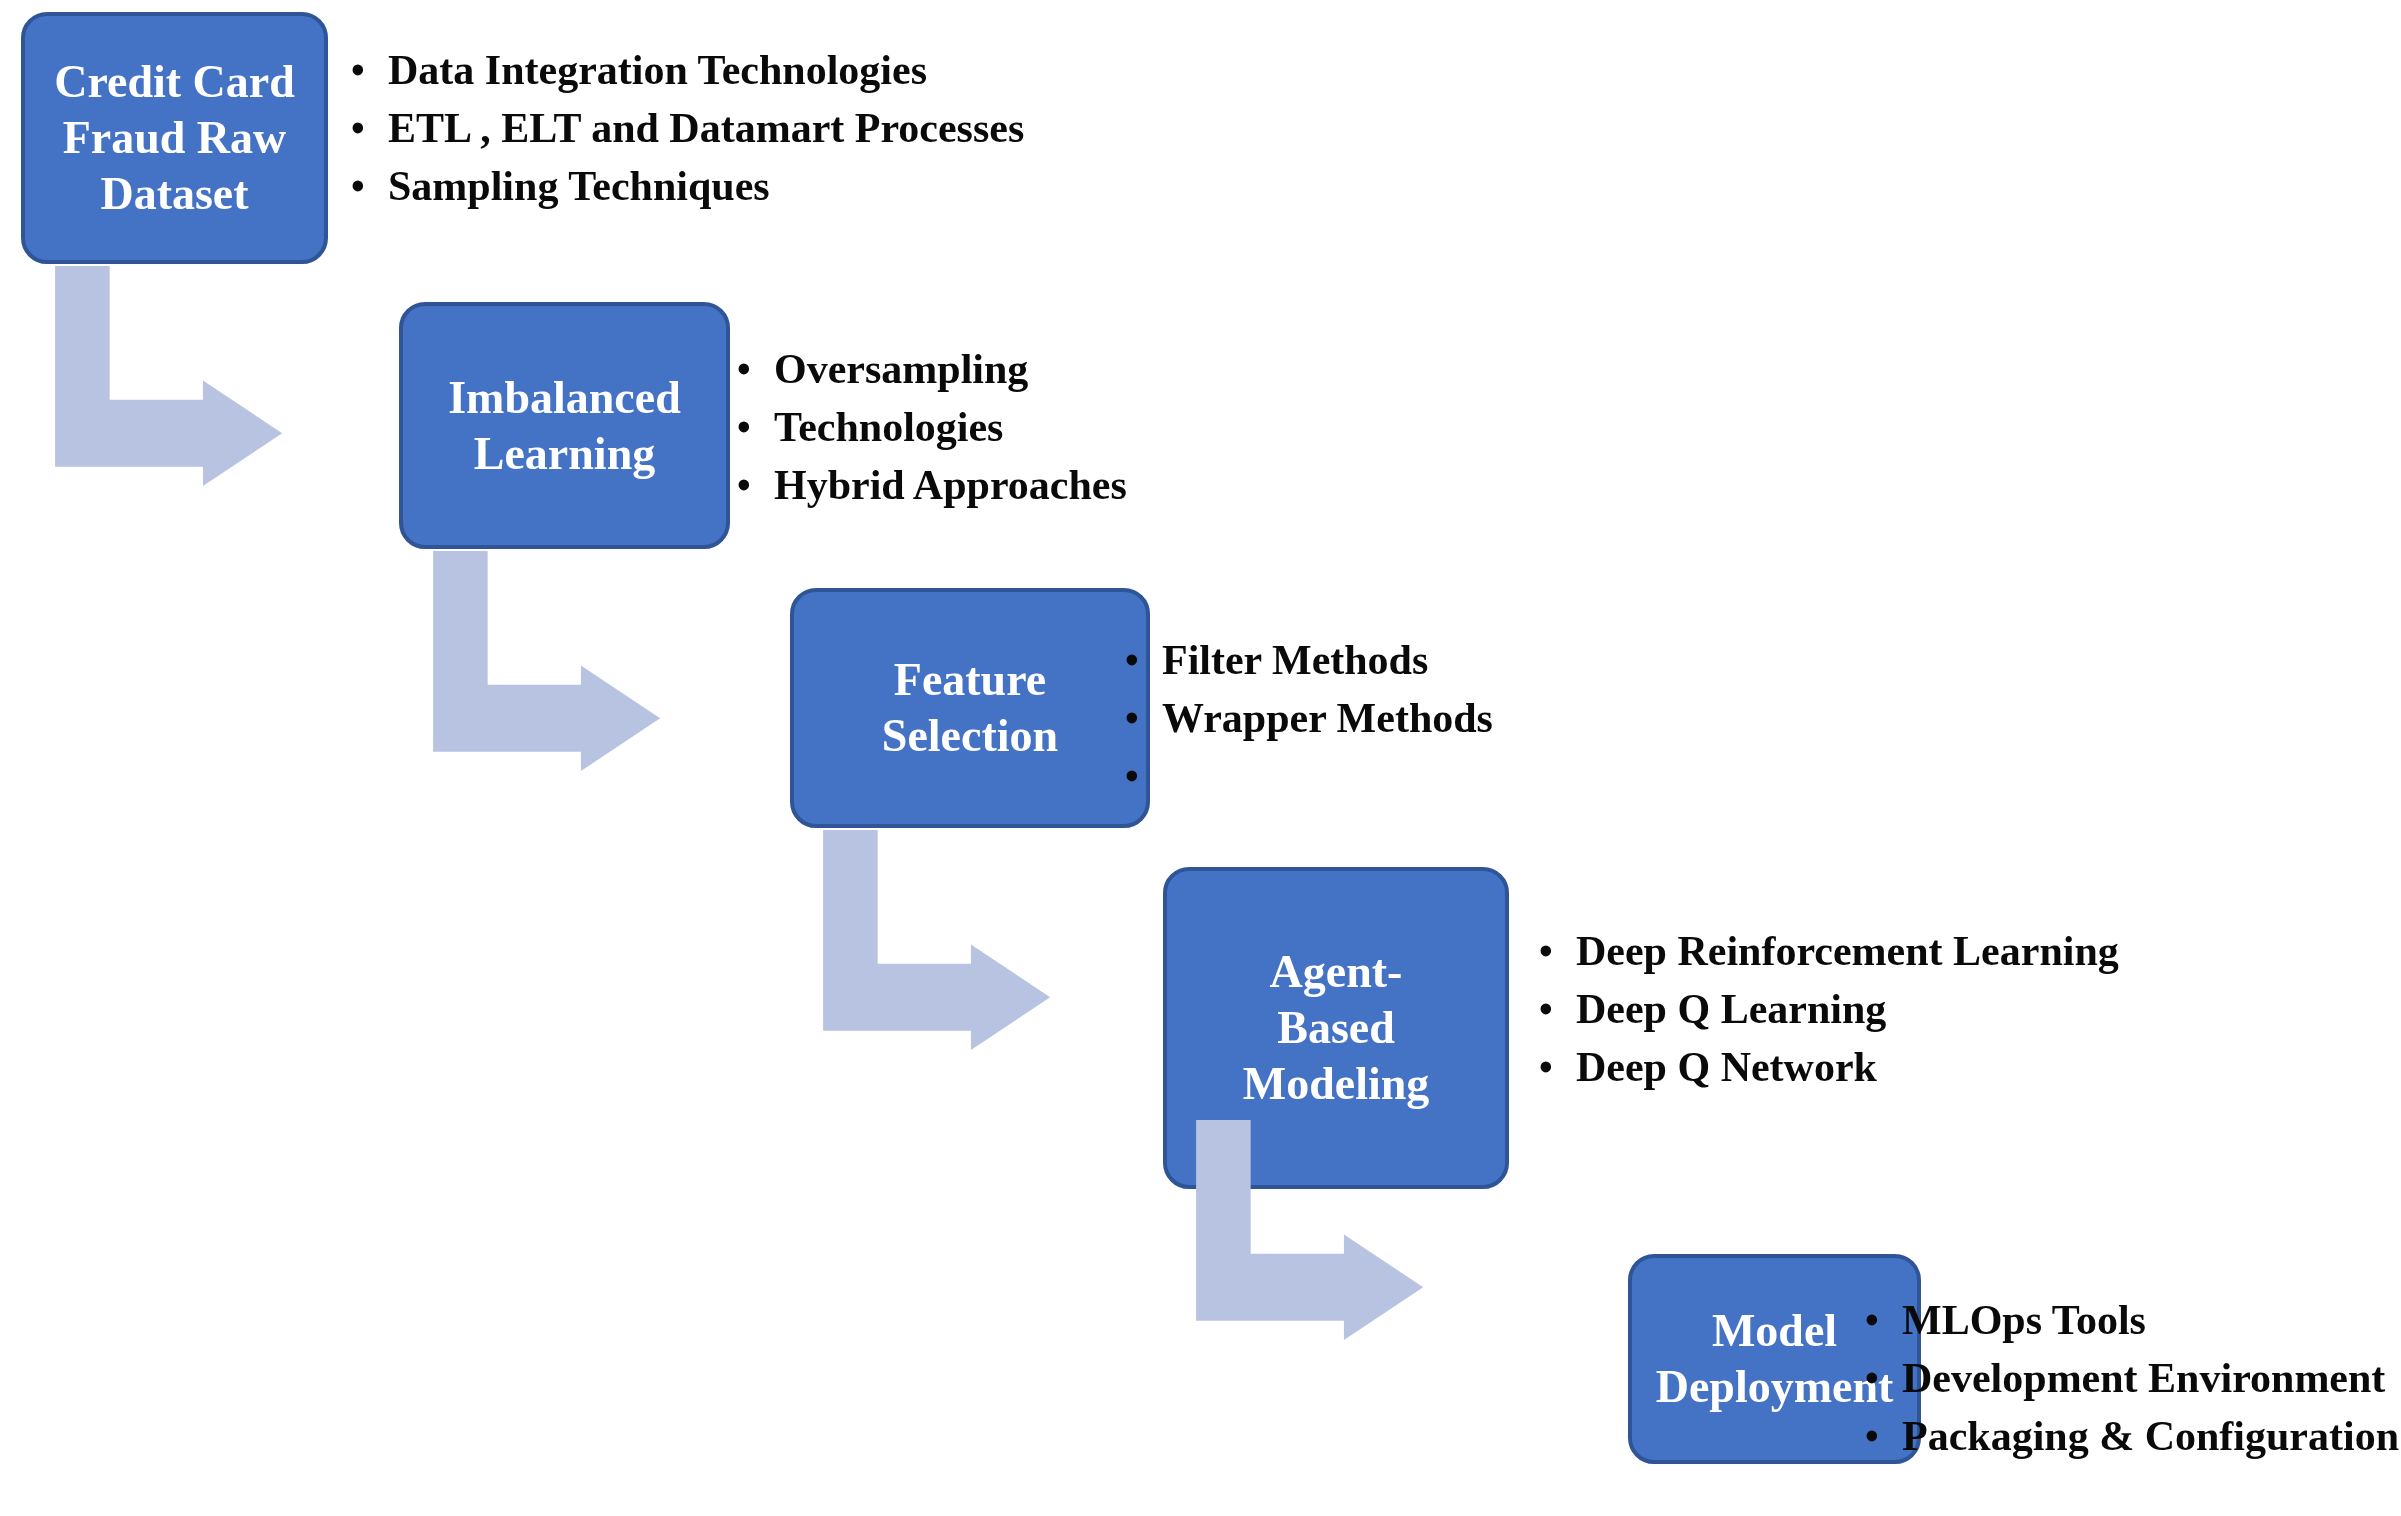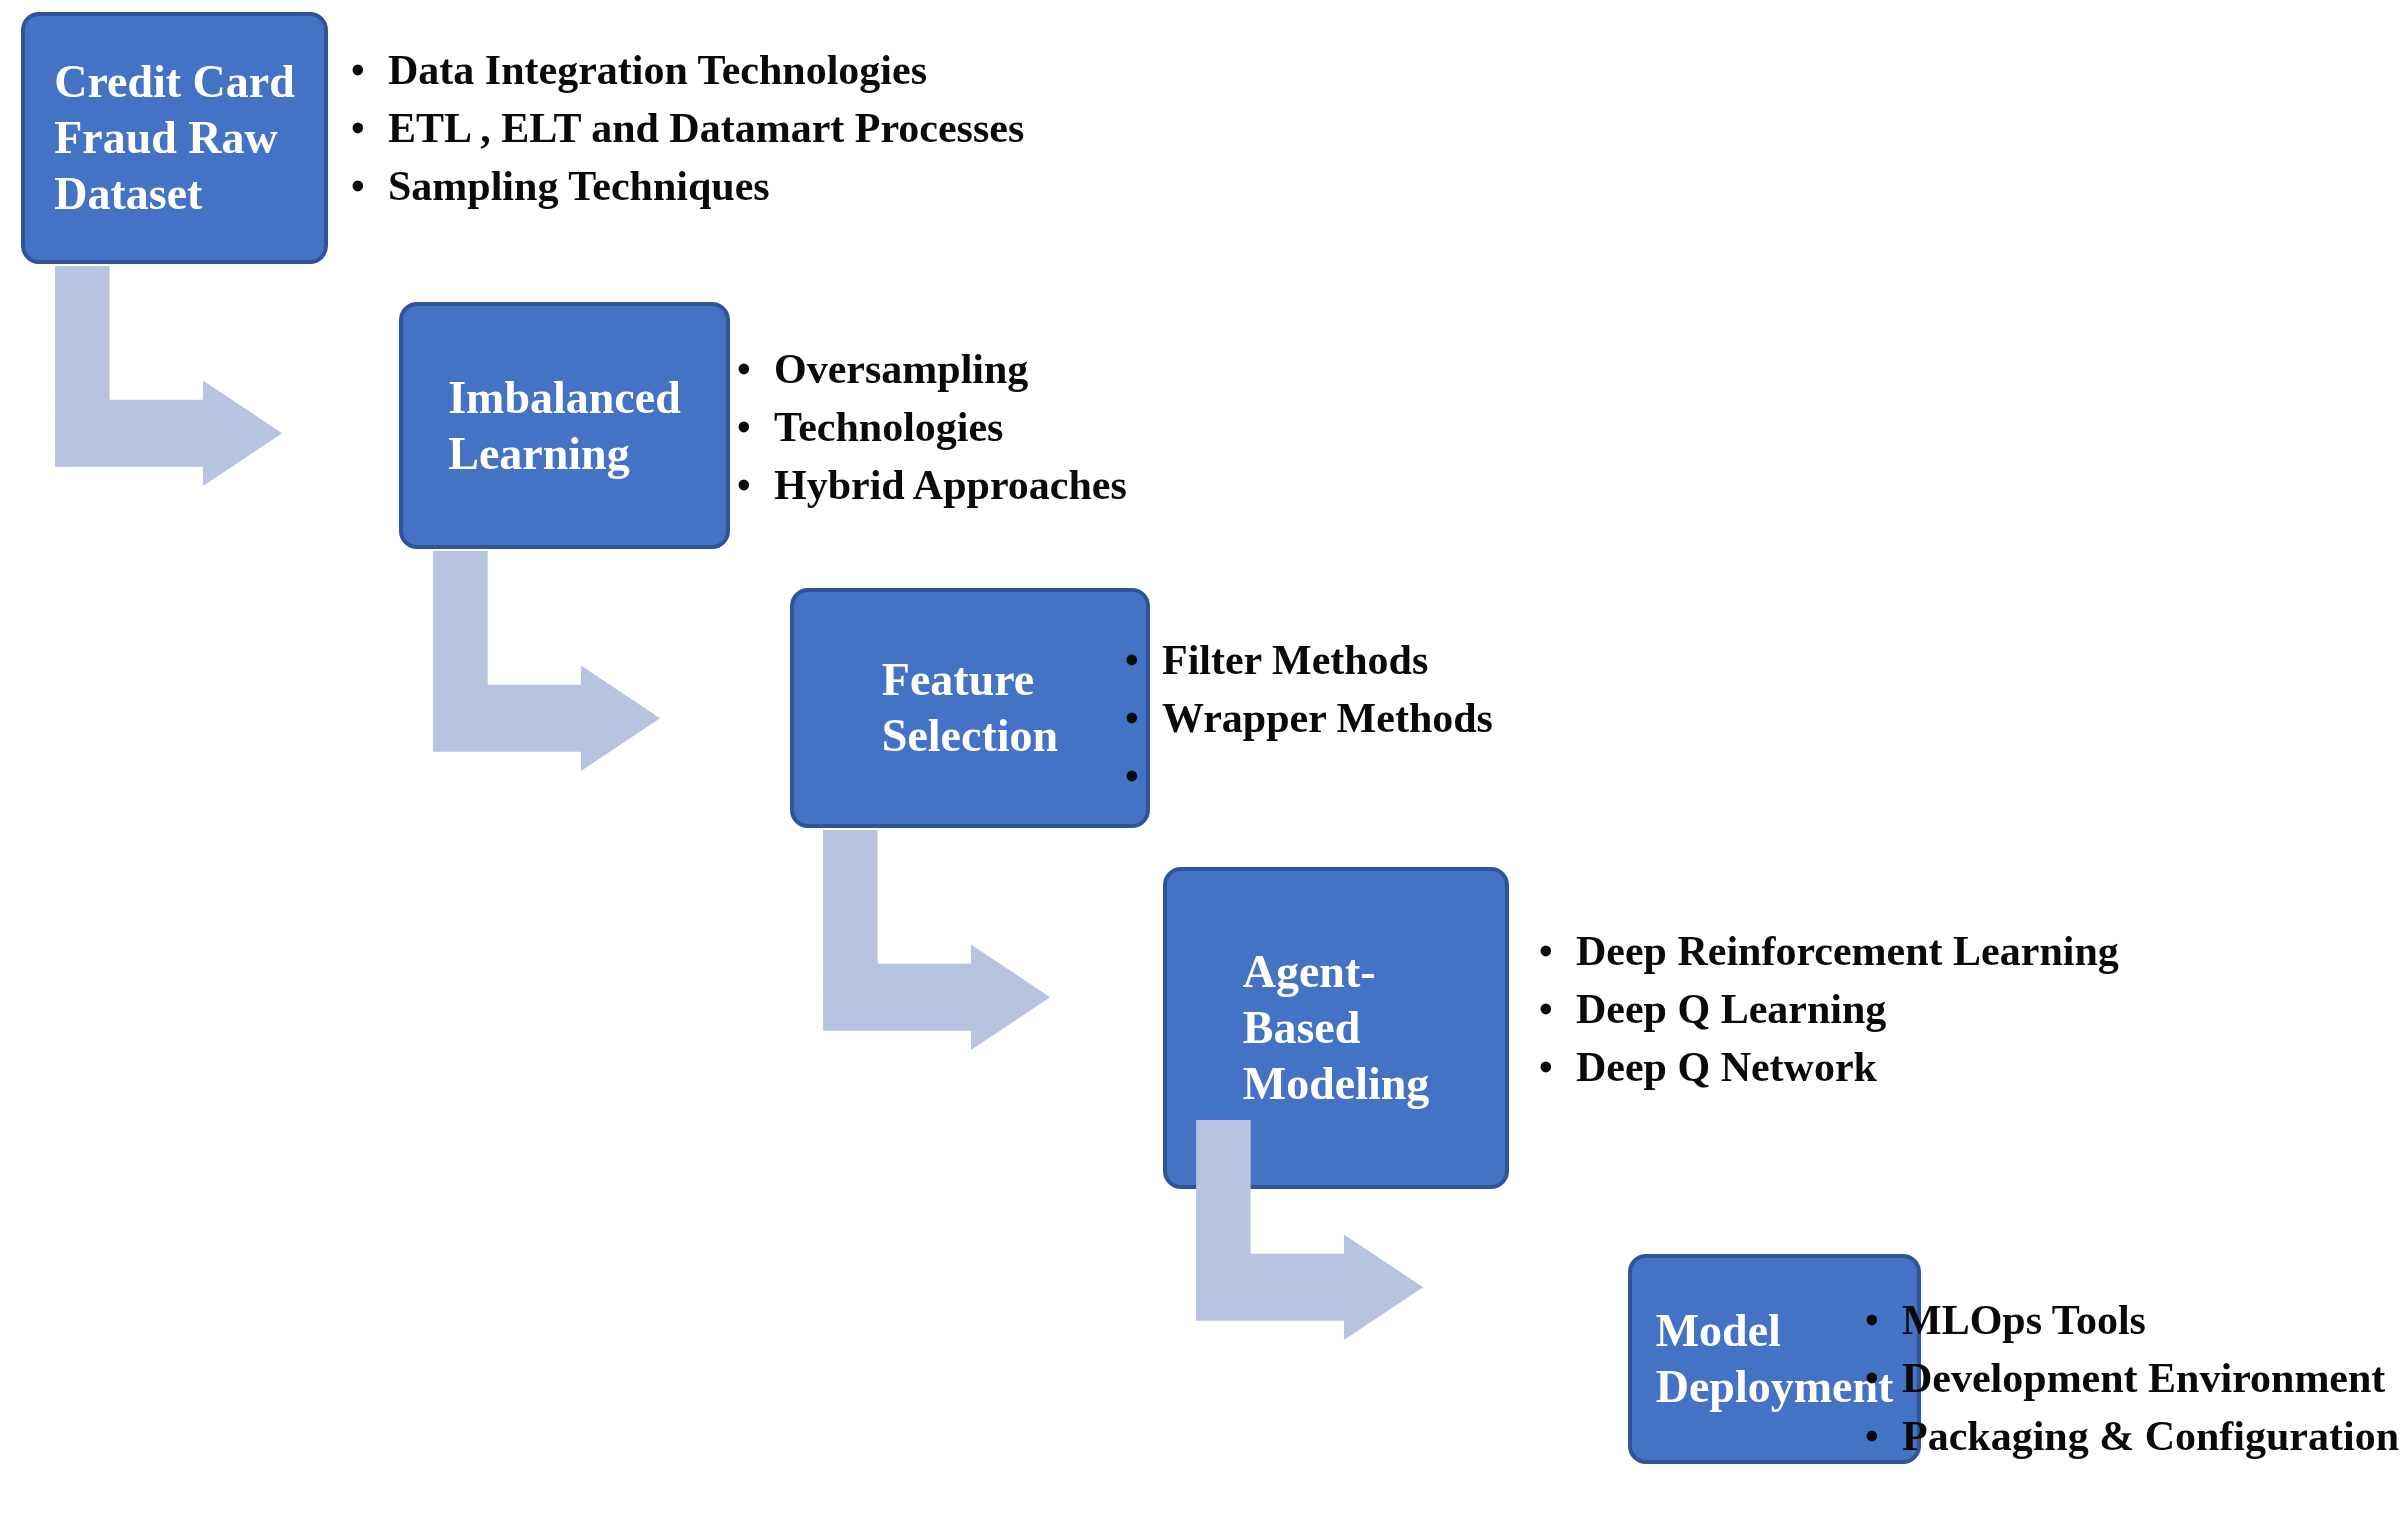--- a/index.html
+++ b/index.html
@@ -13,25 +13,25 @@
     font-family: "Liberation Serif", "DejaVu Serif", serif;
     overflow: hidden;
   }
 
   
   .box {
     position: absolute;
     box-sizing: border-box;
     background: var(--box-fill, #4472c4);
     border: 4.4px solid var(--box-border, #2f5597);
-    border-radius: 18px;
+    border-radius: 26px;
     display: flex;
     align-items: center;
     justify-content: center;
-    text-align: left;
+    text-align: center;
   }
   .box-title {
     color: var(--title-text, #ffffff);
     font-size: 46px;
     font-weight: 700;
     line-height: 56px;
     white-space: pre-line;
     letter-spacing: 0px;
   }
   .box1 { left: 21px;   top: 12.3px;   width: 307px; height: 252px; }

